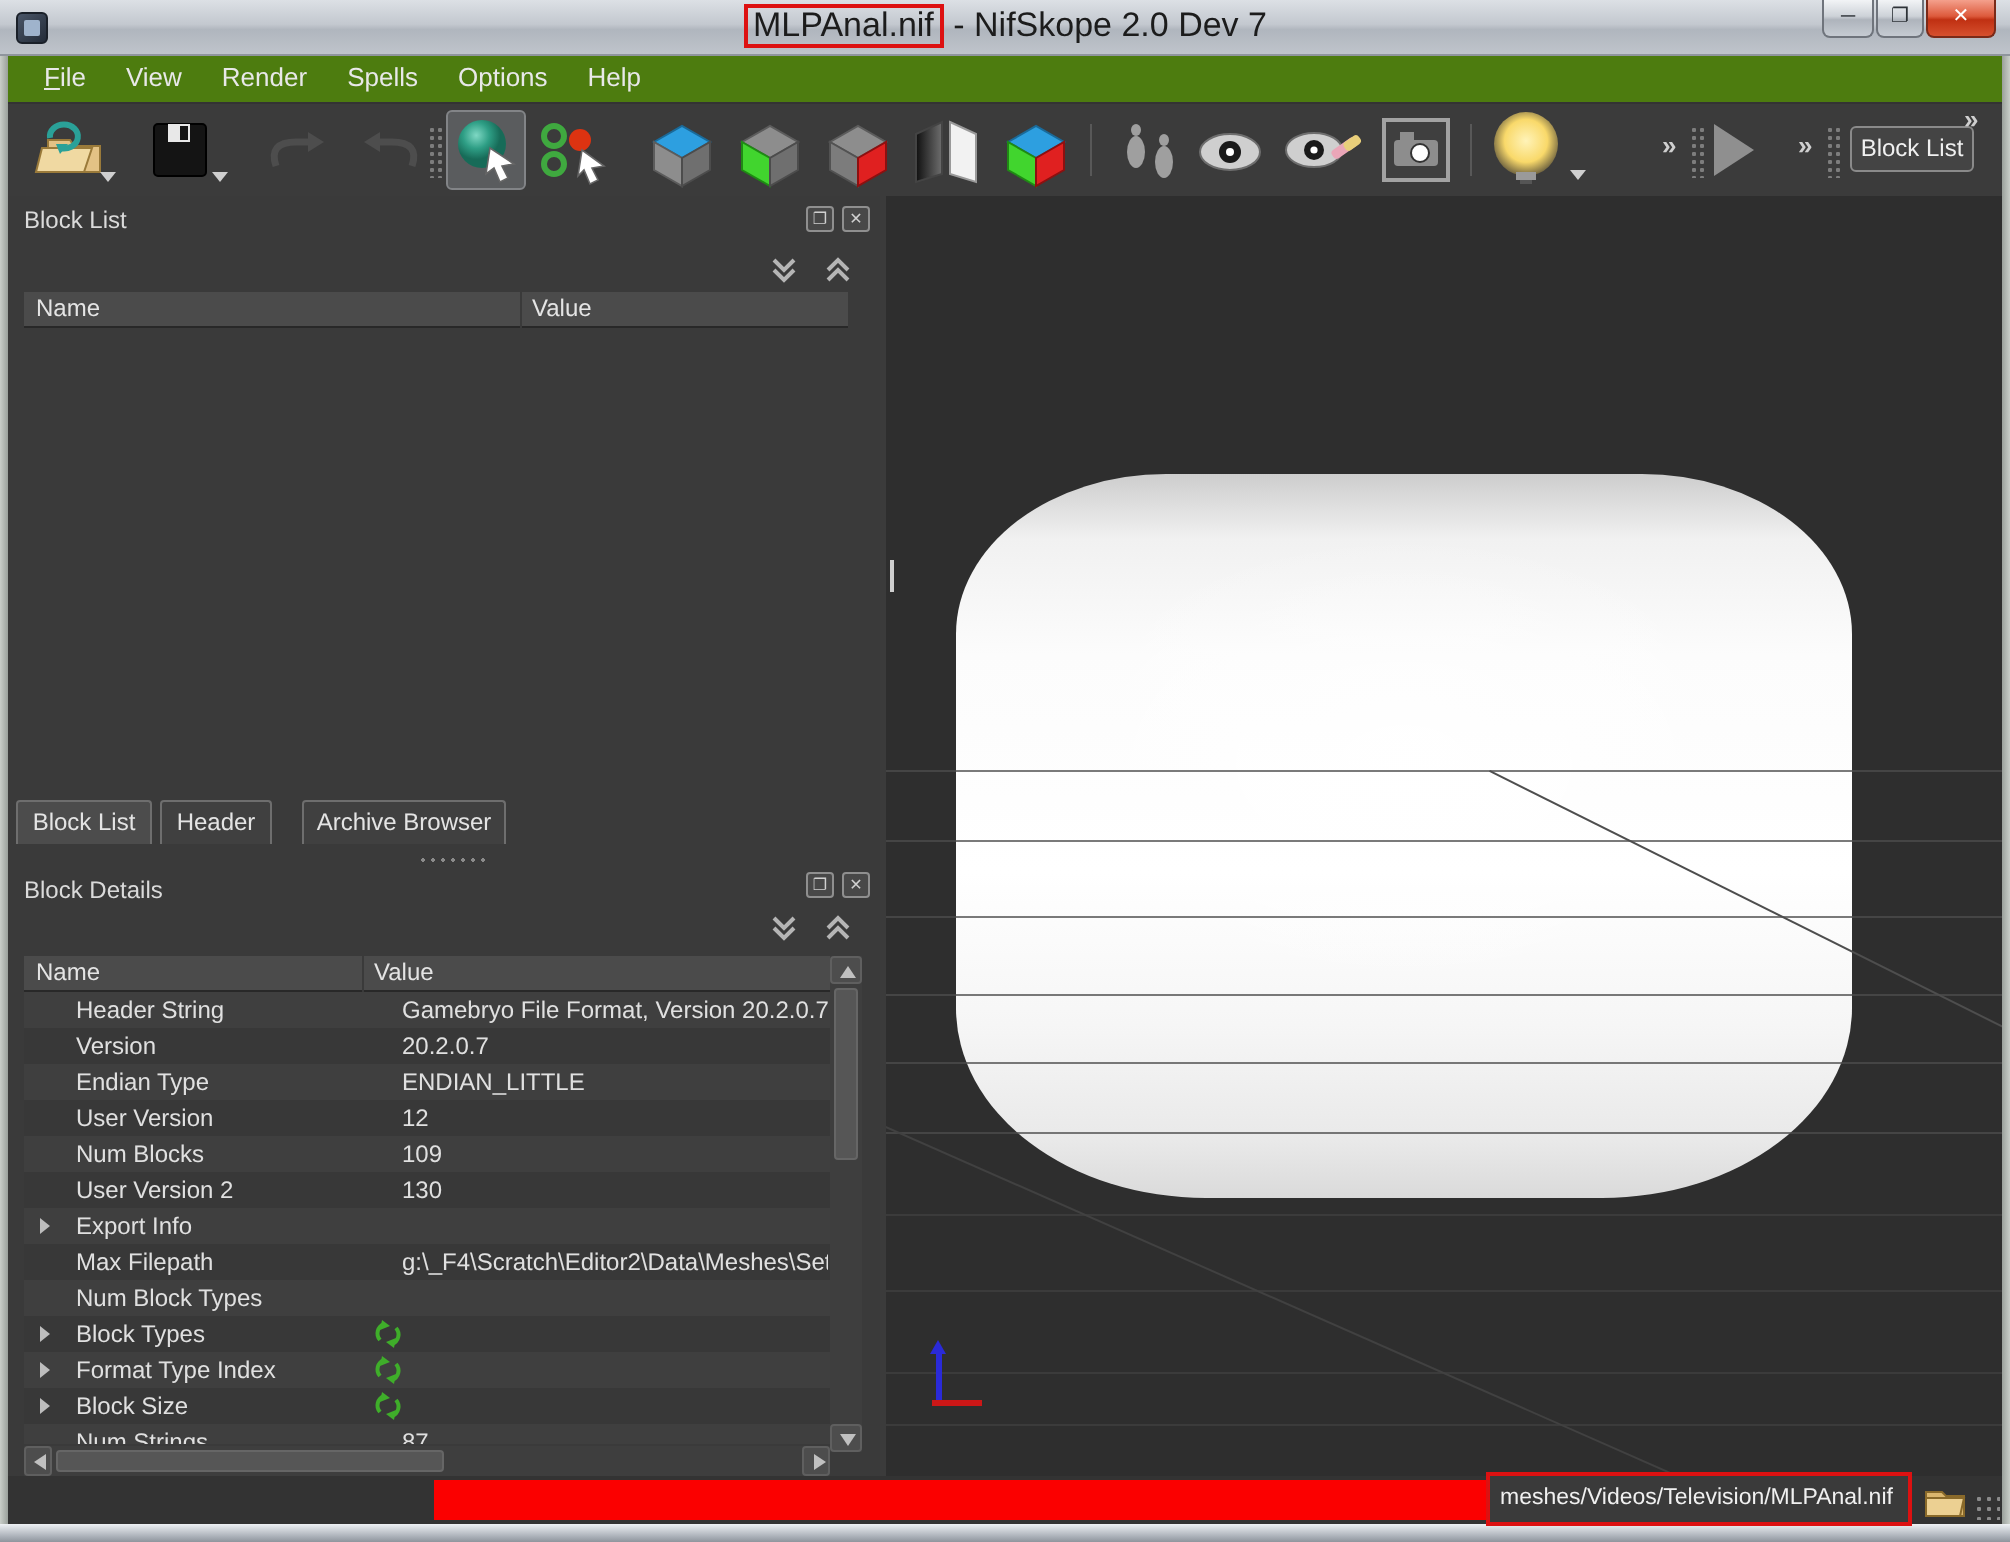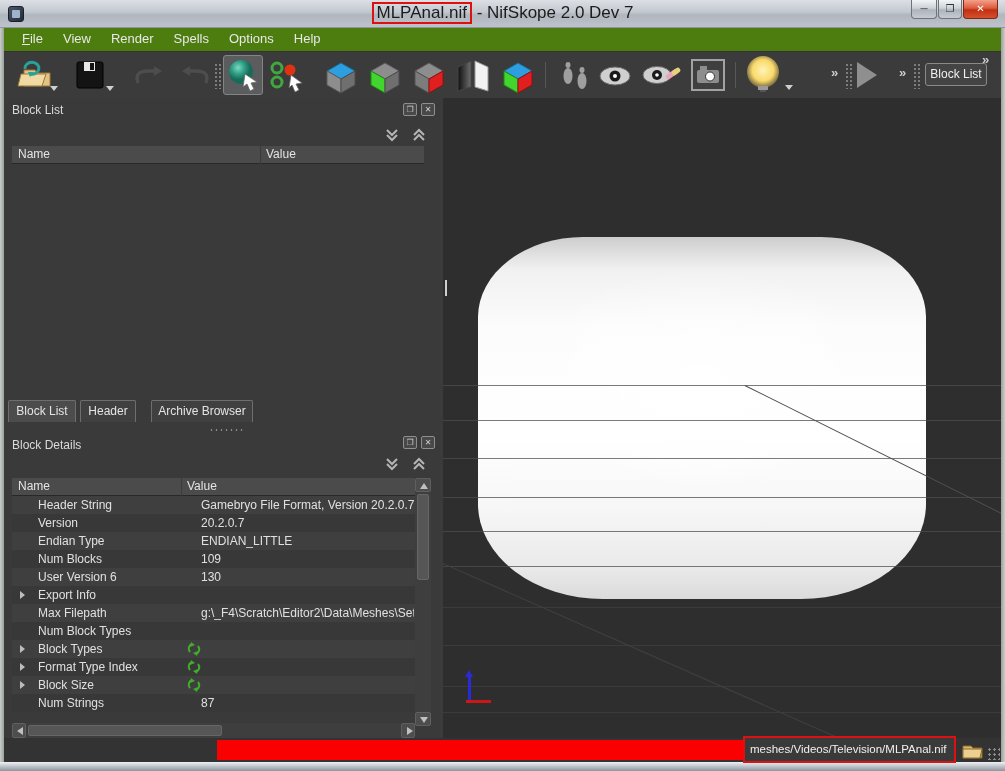--- a/index.html
+++ b/index.html
@@ -316,25 +316,29 @@
         </div>
       <div class="r">
           <span class="rn">Version</span>
           <span class="rv">20.2.0.7</span>
         </div>
       <div class="r">
           <span class="rn">Endian Type</span>
           <span class="rv">ENDIAN_LITTLE</span>
         </div>
       <div class="r">
+          <span class="rn">User Version</span>
+          <span class="rv">12</span>
+        </div>
+      <div class="r">
           <span class="rn">Num Blocks</span>
           <span class="rv">109</span>
         </div>
       <div class="r">
-          <span class="rn">User Version 6</span>
+          <span class="rn">User Version 2</span>
           <span class="rv">130</span>
         </div>
       <div class="r">
           <div class="expander"></div>
           <span class="rn">Export Info</span>
           <span class="rv"></span>
         </div>
       <div class="r">
           <span class="rn">Max Filepath</span>
           <span class="rv">g:\_F4\Scratch\Editor2\Data\Meshes\SetDre</span>

